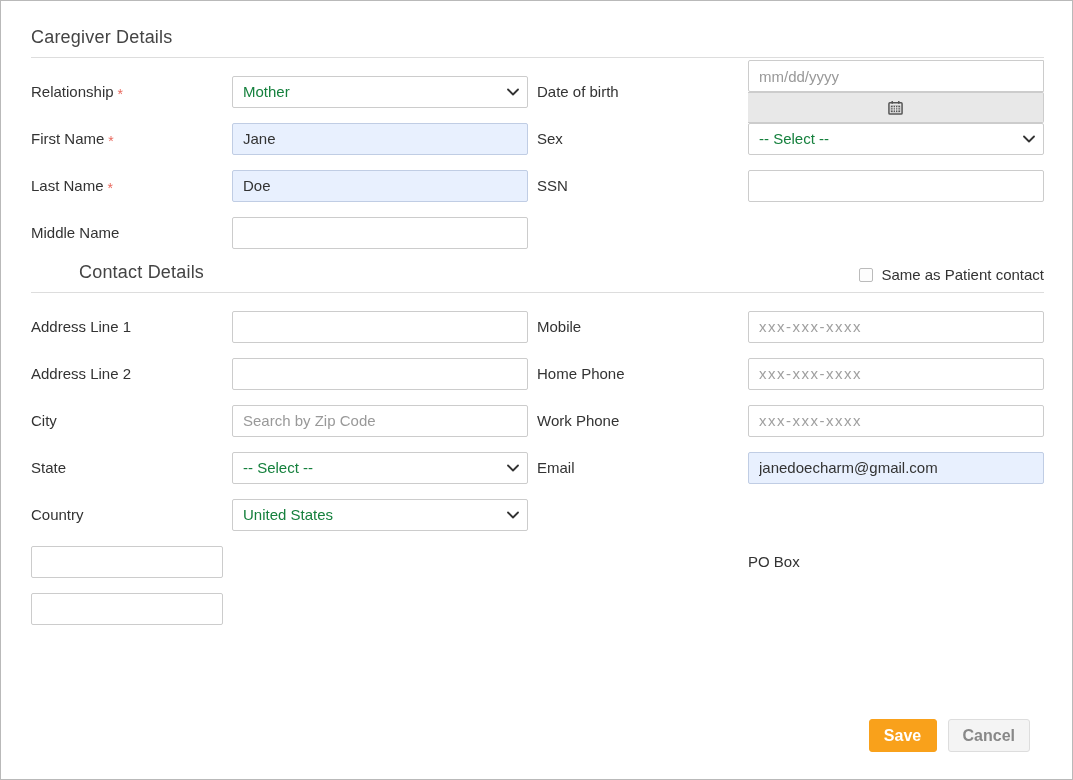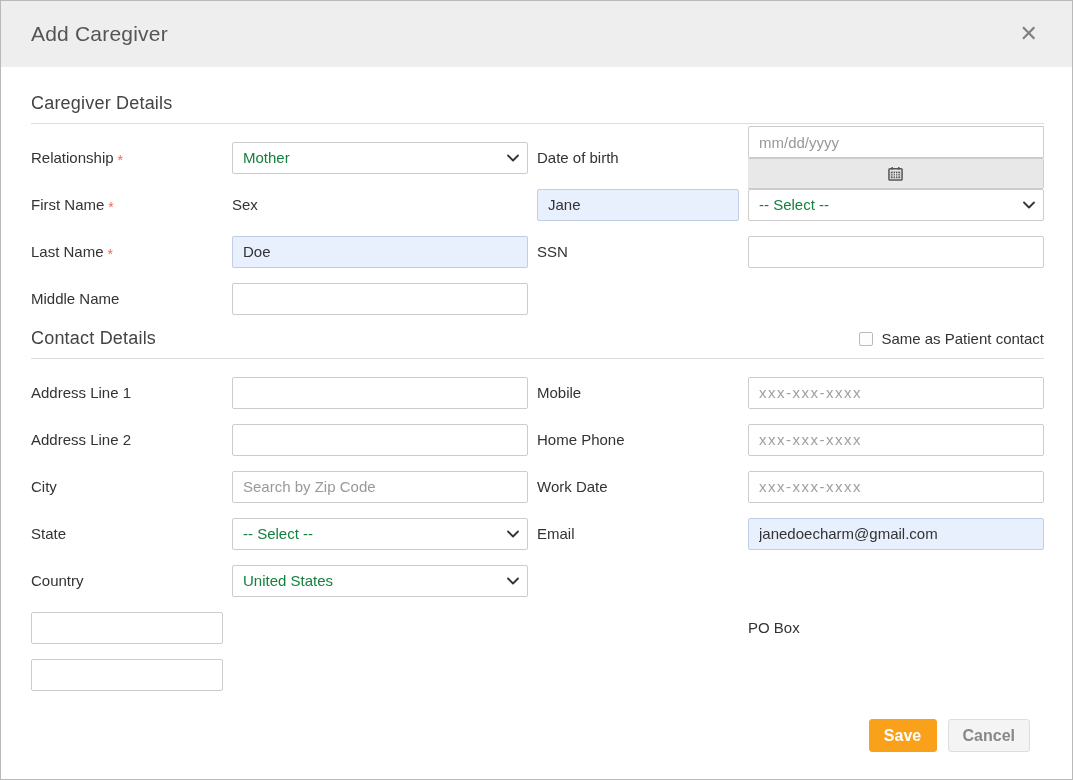--- a/index.html
+++ b/index.html
@@ -31,21 +31,21 @@
     background:none; border:none; cursor:pointer;
     line-height:1; padding:4px;
   }
   
   .modal-body { padding:26px 28px 0 30px; flex:1 1 auto; }
   .section-heading {
     font-size:18px; color:#444; font-weight:400; letter-spacing:.2px;
     margin-bottom:9px;
   }
   .section-divider { border:none; border-top:1px solid #ddd; margin:0 0 10px 0; }
-  .section-bar { display:flex; align-items:center; margin-top:6px; }
+  .section-bar { display:flex; align-items:flex-end; margin-top:6px;margin-left:48px; }
   .section-bar .section-heading { margin-bottom:9px; }
   .same-as {
     margin-left:auto; margin-bottom:9px;
     display:flex; align-items:center; gap:8px;
     font-size:15px; color:#333;
     cursor:pointer;
   }
   .same-as input[type=checkbox] {
     width:14px; height:14px;
     accent-color:#fff;
@@ -106,24 +106,20 @@
     border-radius:3px; cursor:pointer; padding:0 14px;font-weight:bold;
   }
   .btn-save { background:#f9a11b; border:1px solid #f9a11b; color:#fff; }
   .btn-cancel { background:#f4f4f4; border:1px solid #ddd; color:#888; }
 </style>
 </head>
 <body>
 
 <div class="modal">
 
-  <div class="modal-header">
-    <div class="modal-title">Add Caregiver</div>
-    <button class="close-btn">✕</button>
-  </div>
 
   <div class="modal-body">
 
     <div class="section-heading">Caregiver Details</div>
     <hr class="section-divider">
 
     <div class="form-grid">
 
       <div class="cell lbl">
         <span>Relationship</span>
@@ -162,25 +158,25 @@
               </g>
             </svg>
           </button>
         </div>
       </div>
 
       <div class="cell lbl">
         <span>First Name</span>
           <span class="req">*</span>
       </div>
+      <div class="cell ctrl">
+        <input class="txt filled" type="text" value="Jane" style="">
+      </div>
       <div class="cell lbl">
         <span>Sex</span>
-      </div>
-      <div class="cell ctrl">
-        <input class="txt filled" type="text" value="Jane" style="">
       </div>
       <div class="cell ctrl">
         <div class="selwrap">
           <select class="sel">
             <option>-- Select --</option>
           </select>
           <span class="chev">
             <svg width="12" height="8" viewBox="0 0 12 8">
                 <path d="M1 1.5 L6 6.5 L11 1.5" fill="none" stroke="#333" stroke-width="1.8" stroke-linecap="round" stroke-linejoin="round"></path>
               </svg>
@@ -249,21 +245,21 @@
           <input class="txt phone" type="text" placeholder="xxx-xxx-xxxx" style="">
         </div>
 
       <div class="cell lbl">
           <span>City</span>
         </div>
       <div class="cell ctrl">
           <input class="txt" type="text" placeholder="Search by Zip Code" style="">
         </div>
       <div class="cell lbl">
-          <span>Work Date</span>
+          <span>Work Phone</span>
         </div>
       <div class="cell ctrl">
           <input class="txt phone" type="text" placeholder="xxx-xxx-xxxx" style="">
         </div>
 
       <div class="cell lbl">
           <span>State</span>
         </div>
       <div class="cell ctrl">
         <div class="selwrap">

